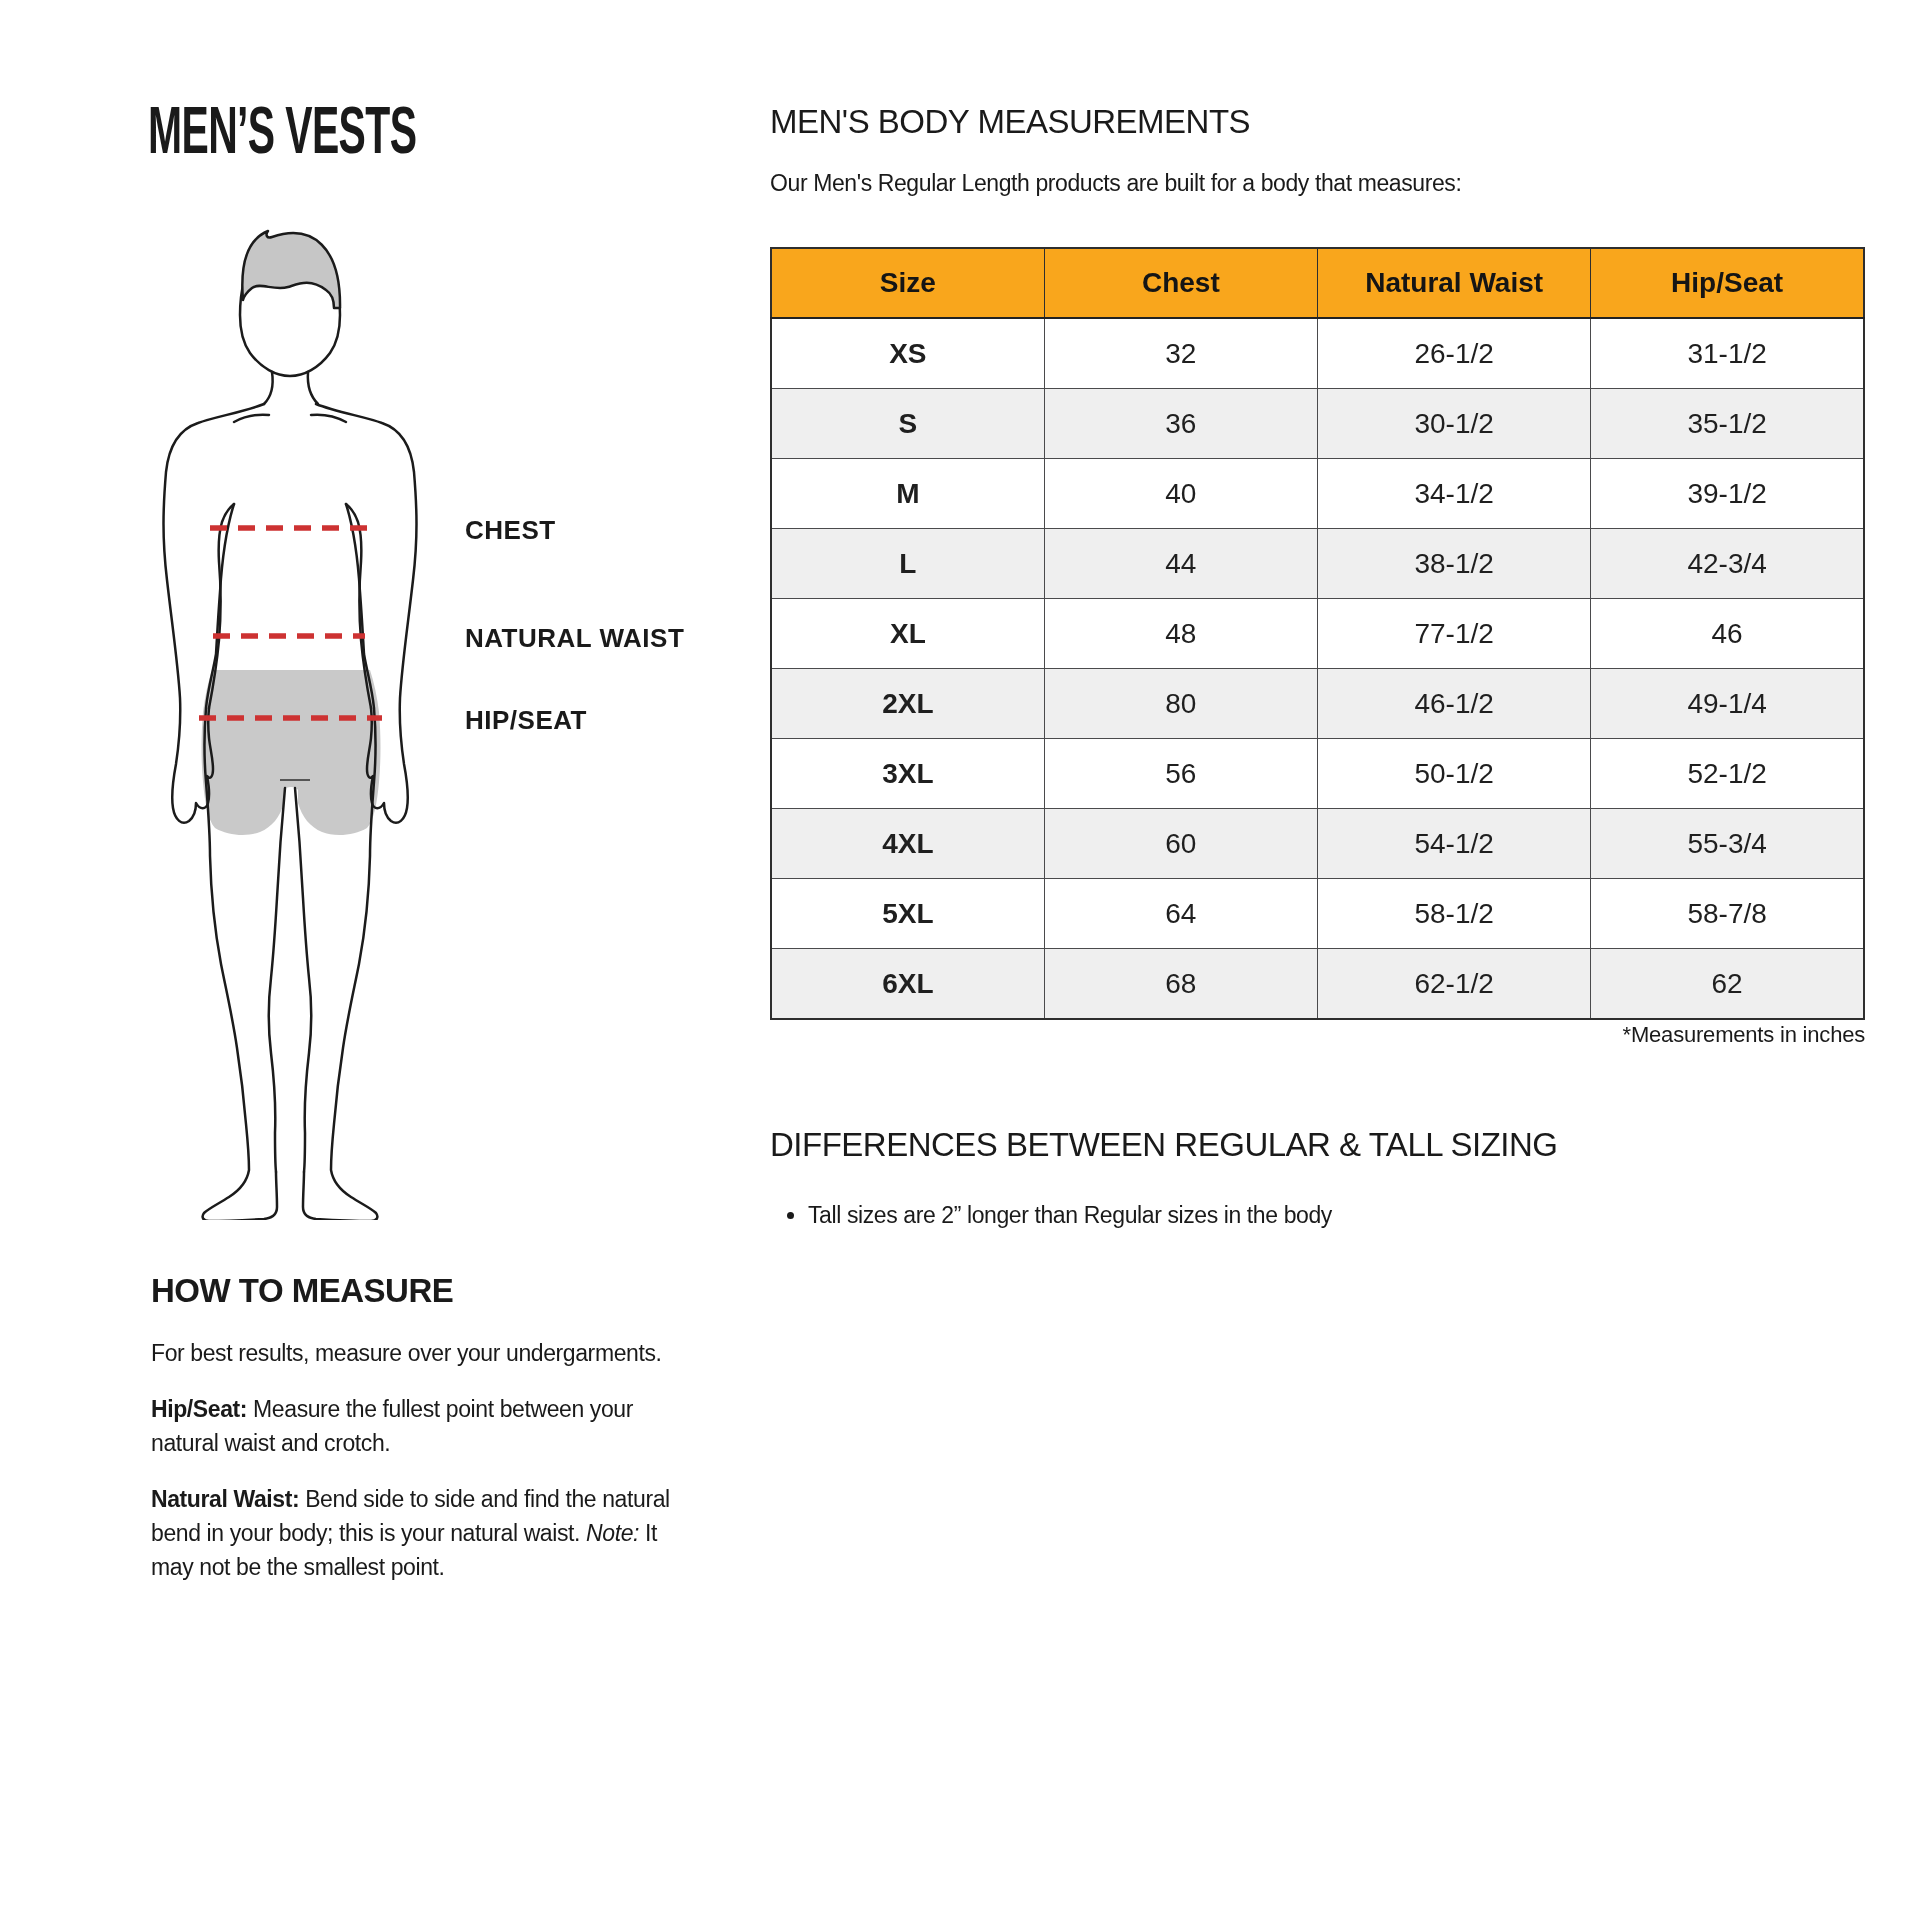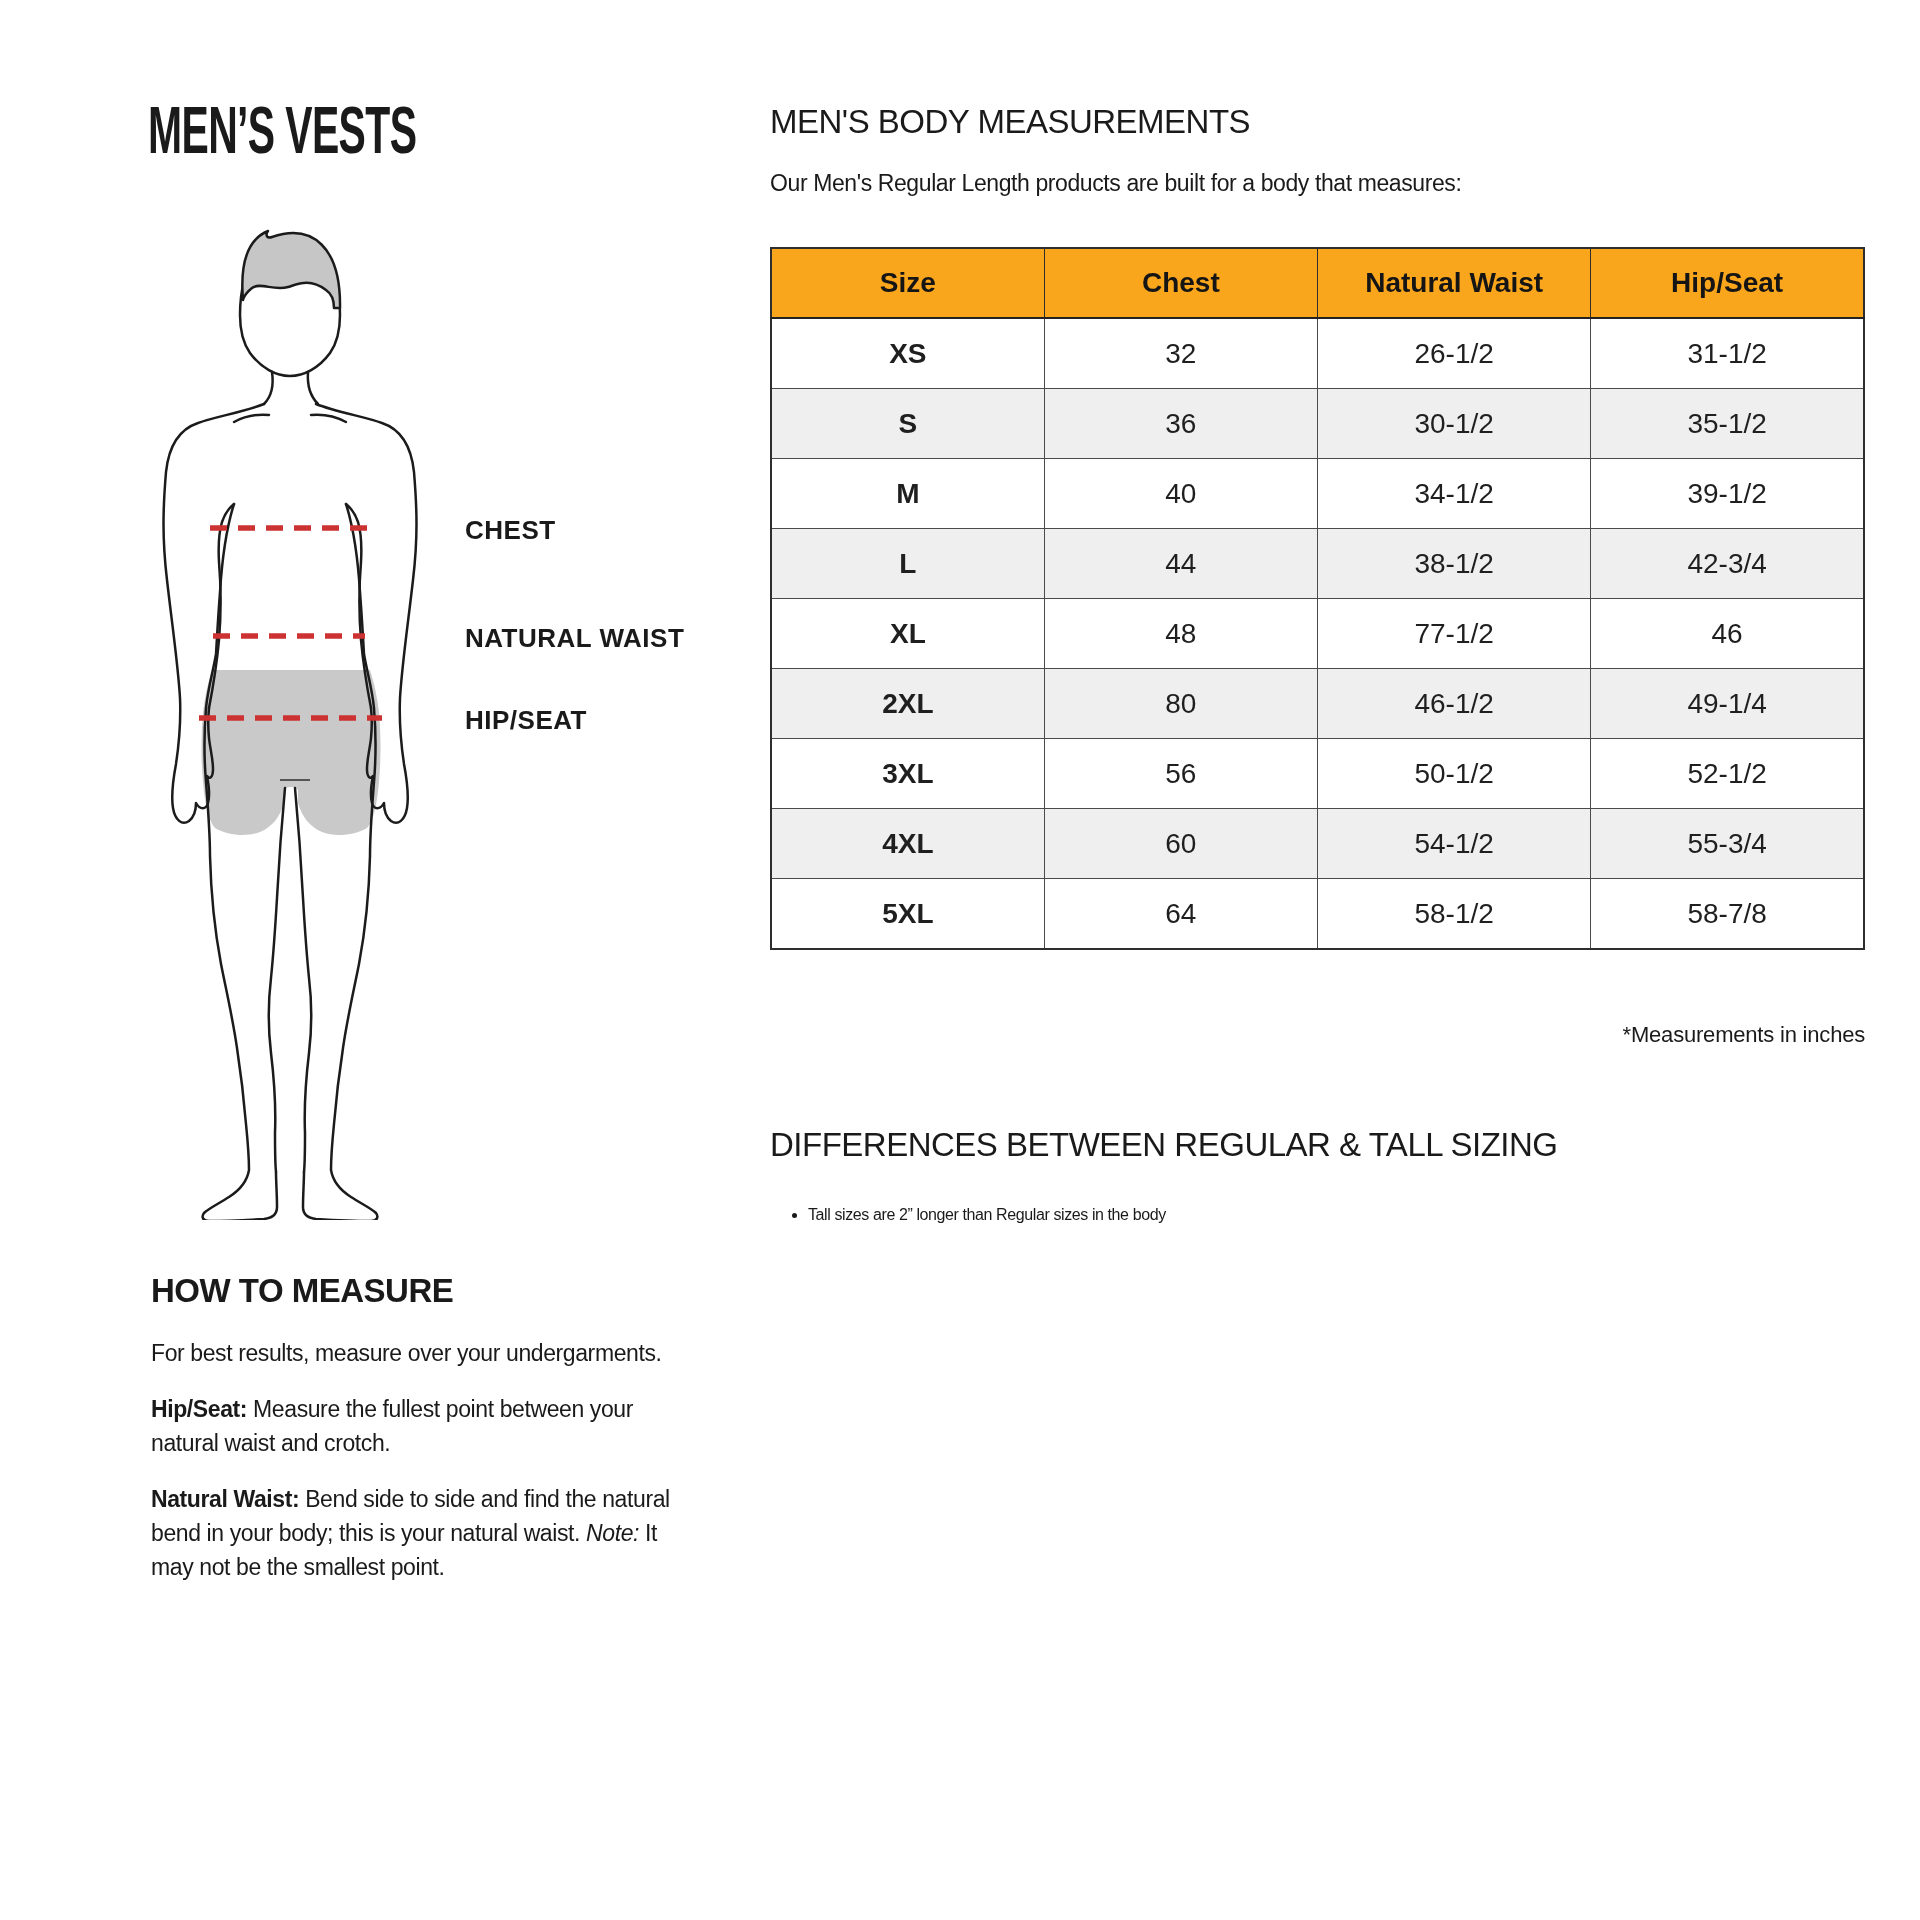--- a/index.html
+++ b/index.html
@@ -22,21 +22,21 @@
               border:2px solid #2e2e2e;table-layout:fixed;}
   #size-table th{background:#F9A61C;height:66px;font-size:28px;font-weight:bold;color:#151515;
                  border:1.5px solid #2e2e2e;border-bottom:2px solid #222;text-align:center;}
   #size-table td{height:67px;font-size:28px;text-align:center;border:1.5px solid #4a4a4c;color:#1f1f1f;}
   #size-table td:first-child{font-weight:bold;}
   #size-table tbody tr:nth-child(even) td{background:#EFEFEF;}
   #table-footnote{position:absolute;left:722px;top:1022px;width:1095px;text-align:right;
                   font-size:22px;letter-spacing:-0.2px;}
   #diff-heading{top:1126px;}
   #diff-list{position:absolute;left:726px;top:1198px;margin:0;padding-left:34px;}
-  #diff-list li{font-size:16px;letter-spacing:-0.4px;line-height:34px;text-align:center;}
+  #diff-list li{font-size:23px;letter-spacing:-0.4px;line-height:34px;text-align:center;}
   
   #htm{position:absolute;left:103px;top:1272px;width:530px;}
   #htm-heading{font-size:33px;font-weight:bold;letter-spacing:-0.5px;margin:0 0 26px 0;white-space:nowrap;}
   #htm p{margin:0 0 22px 0;font-size:23px;letter-spacing:-0.4px;line-height:34px;}
   #htm b{font-weight:bold;}
   #htm i{font-style:italic;}
 </style>
 </head>
 <body>
 
@@ -251,20 +251,26 @@
           <td>60</td>
           <td>54-1/2</td>
           <td>55-3/4</td>
         </tr>
         <tr>
           <td>5XL</td>
           <td>64</td>
           <td>58-1/2</td>
           <td>58-7/8</td>
         </tr>
+        <tr>
+          <td>6XL</td>
+          <td>68</td>
+          <td>62-1/2</td>
+          <td>62</td>
+        </tr>
       </tbody>
   </table>
 
   <div id="table-footnote">*Measurements in inches</div>
 
   <div class="h-main" id="diff-heading">DIFFERENCES BETWEEN REGULAR &amp; TALL SIZING</div>
   <ul id="diff-list">
     <li>Tall sizes are 2” longer than Regular sizes in the body</li>
   </ul>
 

